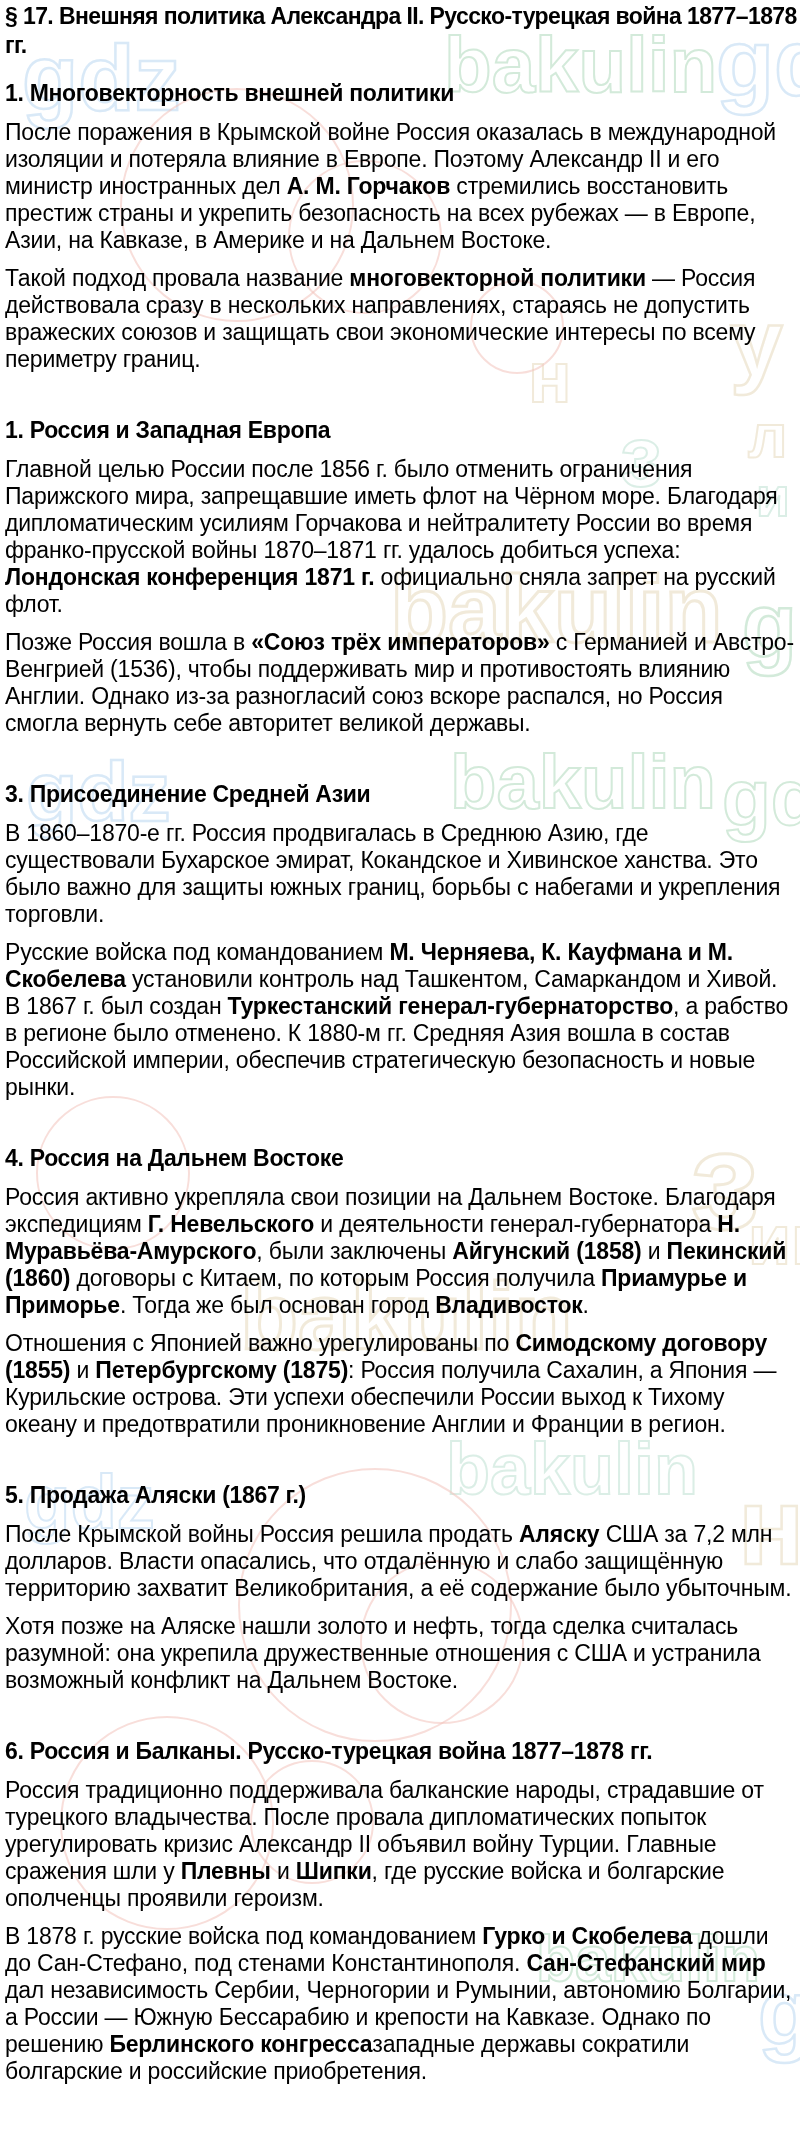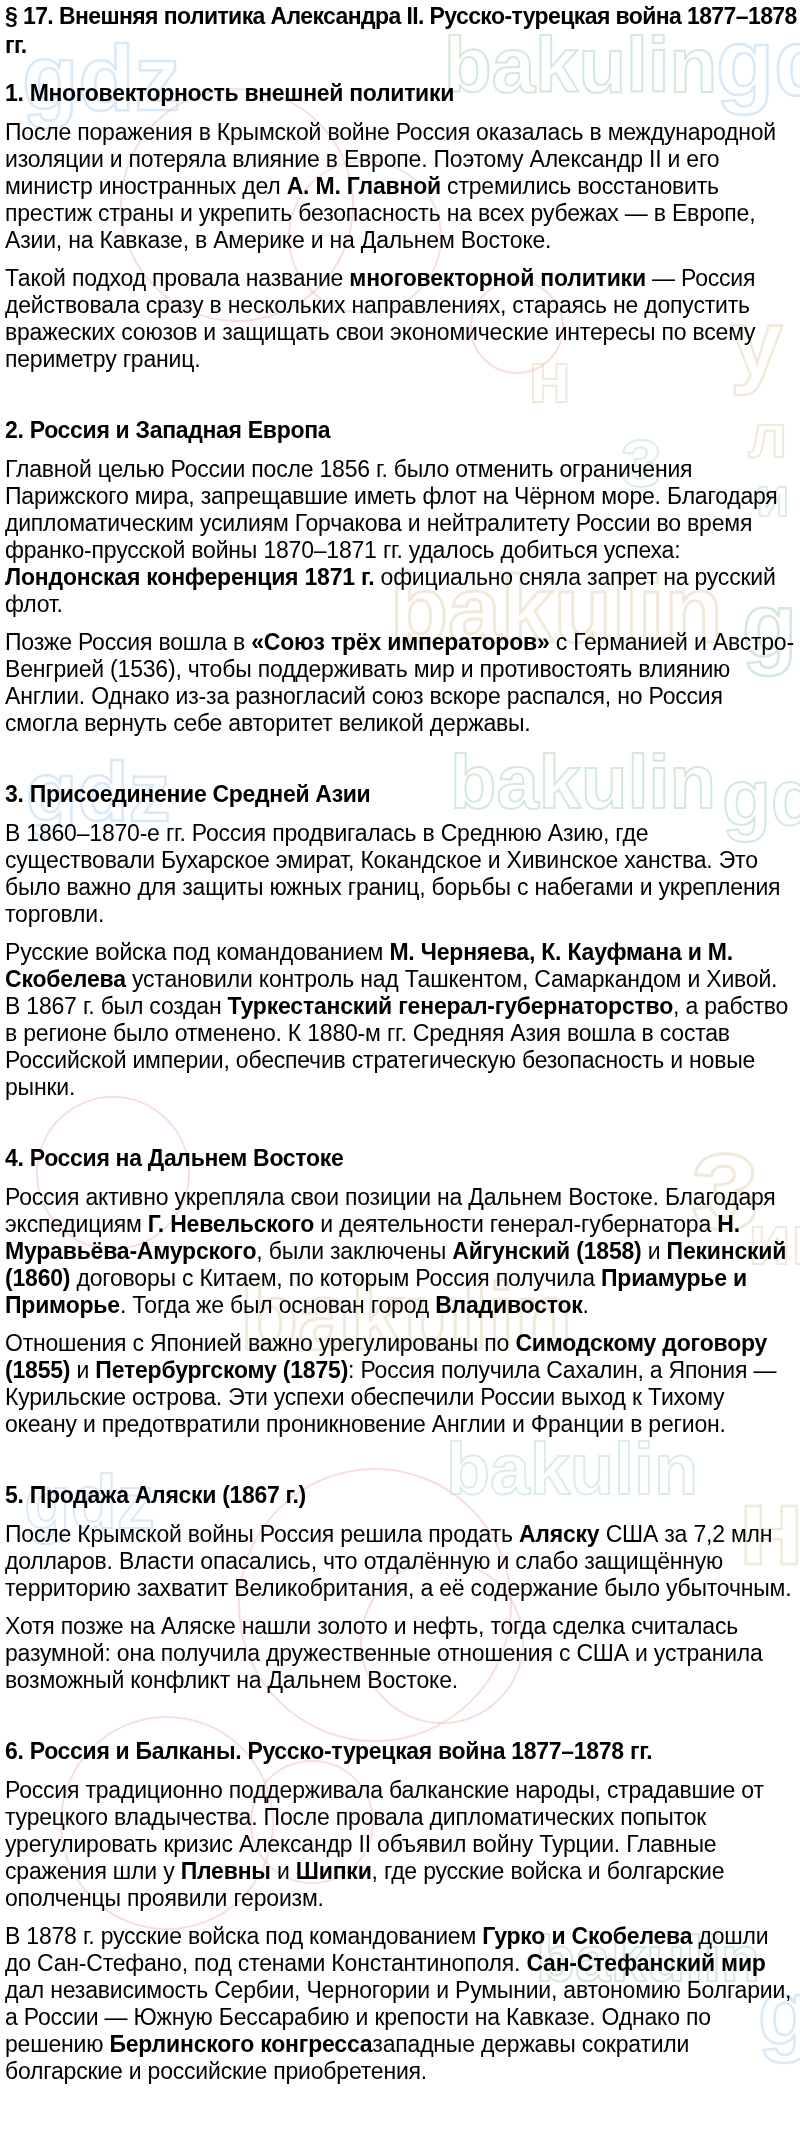--- a/index.html
+++ b/index.html
@@ -64,42 +64,42 @@
     <div class="wm-swirl" style="left: 360px; top: 1560px; width: 160px; height: 160px; border-color: rgb(242, 195, 188);"></div>
     <div class="wm-swirl" style="left: 60px; top: 1716px; width: 210px; height: 210px; border-color: rgb(242, 195, 188);"></div>
     <div class="wm-swirl" style="left: 250px; top: 1760px; width: 120px; height: 120px; border-color: rgb(242, 195, 188);"></div>
   </div>
 
 <div class="page">
   <h1>§ 17. Внешняя политика Александра II. Русско-турецкая война 1877–1878 гг.</h1>
   <div id="sections">
       <section class="first">
         <h2>1. Многовекторность внешней политики</h2>
-        <p><span>После поражения в Крымской войне Россия оказалась в международной изоляции и потеряла влияние в Европе. Поэтому Александр II и его министр иностранных дел </span><b>А. М. Главной</b><span> стремились восстановить престиж страны и укрепить безопасность на всех рубежах — в Европе, Азии, на Кавказе, в Америке и на Дальнем Востоке.</span></p>
+        <p><span>После поражения в Крымской войне Россия оказалась в международной изоляции и потеряла влияние в Европе. Поэтому Александр II и его министр иностранных дел </span><b>А. М. Горчаков</b><span> стремились восстановить престиж страны и укрепить безопасность на всех рубежах — в Европе, Азии, на Кавказе, в Америке и на Дальнем Востоке.</span></p>
         <p><span>Такой подход провала название </span><b>многовекторной политики</b><span> — Россия действовала сразу в нескольких направлениях, стараясь не допустить вражеских союзов и защищать свои экономические интересы по всему периметру границ.</span></p>
       </section>
       <section>
-        <h2>2. Россия и Западная Европа</h2>
+        <h2>1. Россия и Западная Европа</h2>
         <p><span>Главной целью России после 1856 г. было отменить ограничения Парижского мира, запрещавшие иметь флот на Чёрном море. Благодаря дипломатическим усилиям Горчакова и нейтралитету России во время франко-прусской войны 1870–1871 гг. удалось добиться успеха: </span><b>Лондонская конференция 1871 г.</b><span> официально сняла запрет на русский флот.</span></p>
         <p><span>Позже Россия вошла в </span><b>«Союз трёх императоров»</b><span> с Германией и Австро-Венгрией (1536), чтобы поддерживать мир и противостоять влиянию Англии. Однако из-за разногласий союз вскоре распался, но Россия смогла вернуть себе авторитет великой державы.</span></p>
       </section>
       <section>
         <h2>3. Присоединение Средней Азии</h2>
         <p><span>В 1860–1870-е гг. Россия продвигалась в Среднюю Азию, где существовали Бухарское эмират, Кокандское и Хивинское ханства. Это было важно для защиты южных границ, борьбы с набегами и укрепления торговли.</span></p>
         <p><span>Русские войска под командованием </span><b>М. Черняева, К. Кауфмана и М. Скобелева</b><span> установили контроль над Ташкентом, Самаркандом и Хивой. В 1867 г. был создан </span><b>Туркестанский генерал-губернаторство</b><span>, а рабство в регионе было отменено. К 1880-м гг. Средняя Азия вошла в состав Российской империи, обеспечив стратегическую безопасность и новые рынки.</span></p>
       </section>
       <section>
         <h2>4. Россия на Дальнем Востоке</h2>
         <p><span>Россия активно укрепляла свои позиции на Дальнем Востоке. Благодаря экспедициям </span><b>Г. Невельского</b><span> и деятельности генерал-губернатора </span><b>Н. Муравьёва-Амурского</b><span>, были заключены </span><b>Айгунский (1858)</b><span> и </span><b>Пекинский (1860)</b><span> договоры с Китаем, по которым Россия получила </span><b>Приамурье и Приморье</b><span>. Тогда же был основан город </span><b>Владивосток</b><span>.</span></p>
         <p><span>Отношения с Японией важно урегулированы по </span><b>Симодскому договору (1855)</b><span> и </span><b>Петербургскому (1875)</b><span>: Россия получила Сахалин, а Япония — Курильские острова. Эти успехи обеспечили России выход к Тихому океану и предотвратили проникновение Англии и Франции в регион.</span></p>
       </section>
       <section>
         <h2>5. Продажа Аляски (1867 г.)</h2>
         <p><span>После Крымской войны Россия решила продать </span><b>Аляску</b><span> США за 7,2 млн долларов. Власти опасались, что отдалённую и слабо защищённую территорию захватит Великобритания, а её содержание было убыточным.</span></p>
-        <p><span>Хотя позже на Аляске нашли золото и нефть, тогда сделка считалась разумной: она получила дружественные отношения с США и устранила возможный конфликт на Дальнем Востоке.</span></p>
+        <p><span>Хотя позже на Аляске нашли золото и нефть, тогда сделка считалась разумной: она укрепила дружественные отношения с США и устранила возможный конфликт на Дальнем Востоке.</span></p>
       </section>
       <section>
         <h2>6. Россия и Балканы. Русско-турецкая война 1877–1878 гг.</h2>
         <p><span>Россия традиционно поддерживала балканские народы, страдавшие от турецкого владычества. После провала дипломатических попыток урегулировать кризис Александр II объявил войну Турции. Главные сражения шли у </span><b>Плевны</b><span> и </span><b>Шипки</b><span>, где русские войска и болгарские ополченцы проявили героизм.</span></p>
         <p><span>В 1878 г. русские войска под командованием </span><b>Гурко и Скобелева</b><span> дошли до Сан-Стефано, под стенами Константинополя. </span><b>Сан-Стефанский мир</b><span> дал независимость Сербии, Черногории и Румынии, автономию Болгарии, а России — Южную Бессарабию и крепости на Кавказе. Однако по решению </span><b>Берлинского конгресса</b><span>западные державы сократили болгарские и российские приобретения.</span></p>
       </section>
     </div>
 </div>
 
 </body></html>

